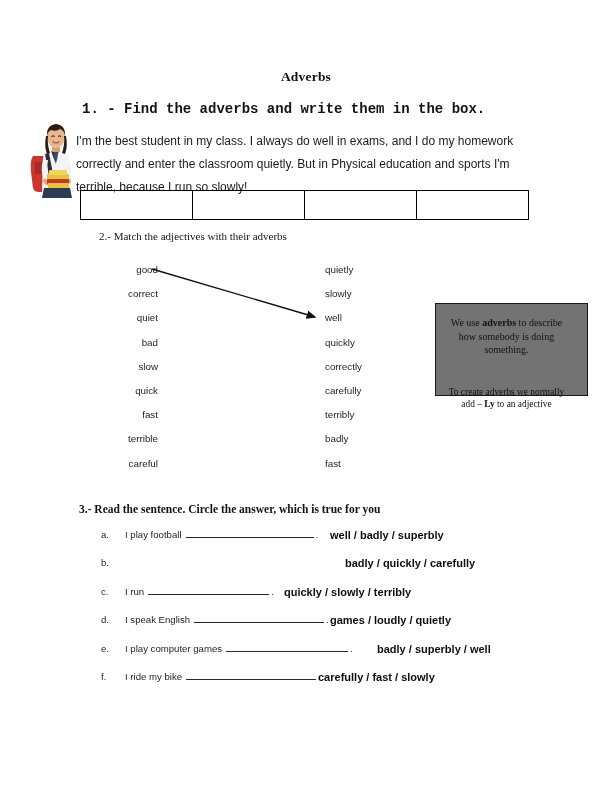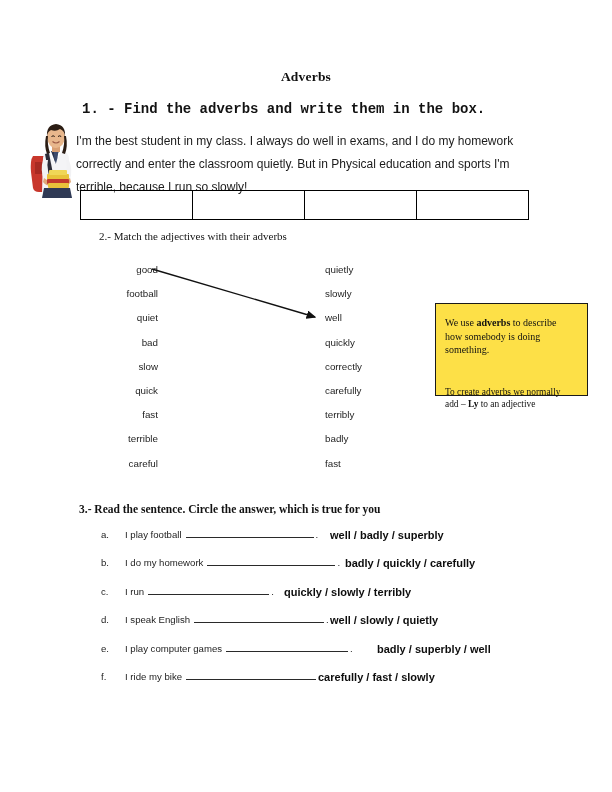--- a/index.html
+++ b/index.html
@@ -134,24 +134,25 @@
     pointer-events: none;
   }
 
   
   .info-box {
     position: absolute;
     left: 435px;
     top: 303px;
     width: 153px;
     height: 93px;
-    background: #fde047;
+    background: #737373;
     border: 1.2px solid #1a1a1a;
     box-sizing: border-box;
     padding: 12px 19px 8px 9px;
+    text-align: center;
     font-family: "Liberation Serif", serif;
     font-size: 10px;
     line-height: 13.5px;
     color: #111111;
   }
   .info-box .line2 {
     margin-top: 29px;
     font-size: 9.4px;
     line-height: 12.5px;
   }
@@ -272,21 +273,21 @@
       <td></td>
     </tr>
   </tbody>
     </table>
 
   <div class="heading-2">2.- Match the adjectives with their adverbs</div>
 
   <div class="match-area">
     <div class="col-left">
       <div class="match-word">good</div>
-      <div class="match-word">football</div>
+      <div class="match-word">correct</div>
       <div class="match-word">quiet</div>
       <div class="match-word">bad</div>
       <div class="match-word">slow</div>
       <div class="match-word">quick</div>
       <div class="match-word">fast</div>
       <div class="match-word">terrible</div>
       <div class="match-word">careful</div>
     </div>
 
     <div class="col-right">
@@ -321,34 +322,33 @@
   <div class="q-list">
 
     <div class="q-row">
       <span class="q-letter">a.</span>
       <span class="q-stem"><span>I play football</span><span class="q-blank" style="width: 128px;"></span><span>.</span></span>
       <span class="q-options" style="left: 330px;">well / badly / superbly</span>
     </div>
 
     <div class="q-row">
       <span class="q-letter">b.</span>
-      <span class="q-stem"><span>I do my homework</span><span class="q-blank" style="width: 128px;"></span><span>.</span></span>
       <span class="q-options" style="left: 345px;">badly / quickly / carefully</span>
     </div>
 
     <div class="q-row">
       <span class="q-letter">c.</span>
       <span class="q-stem"><span>I run</span><span class="q-blank" style="width: 121px;"></span><span>.</span></span>
       <span class="q-options" style="left: 284px;">quickly / slowly / terribly</span>
     </div>
 
     <div class="q-row">
       <span class="q-letter">d.</span>
       <span class="q-stem"><span>I speak English</span><span class="q-blank" style="width: 130px;"></span><span>.</span></span>
-      <span class="q-options" style="left: 330px;">well / slowly / quietly</span>
+      <span class="q-options" style="left: 330px;">games / loudly / quietly</span>
     </div>
 
     <div class="q-row">
       <span class="q-letter">e.</span>
       <span class="q-stem"><span>I play computer games</span><span class="q-blank" style="width: 122px;"></span><span>.</span></span>
       <span class="q-options" style="left: 367px; margin-left: 10px;">badly / superbly / well</span>
     </div>
 
     <div class="q-row">
       <span class="q-letter">f.</span>

